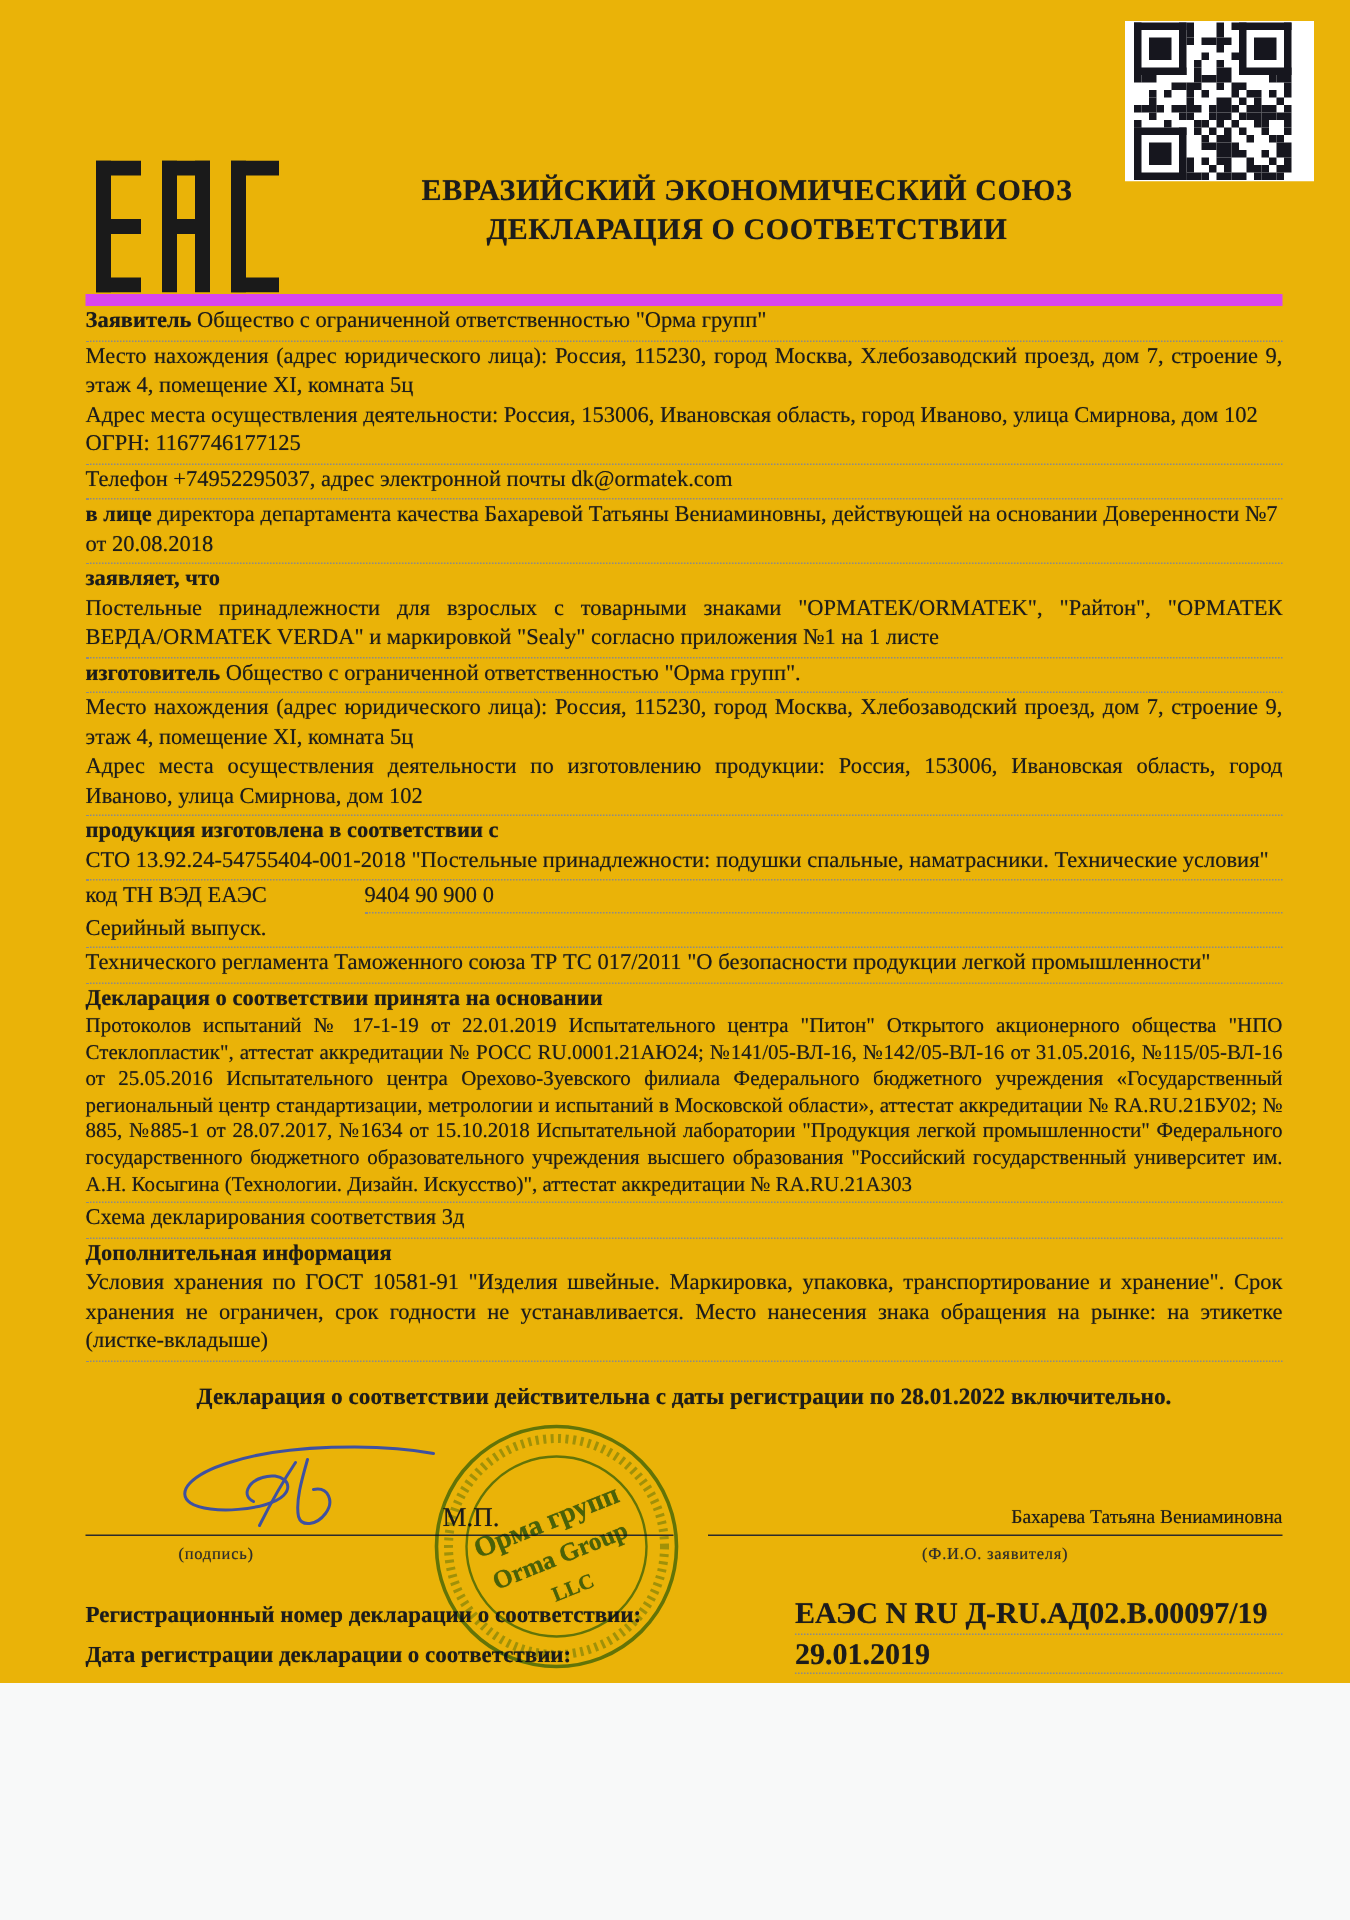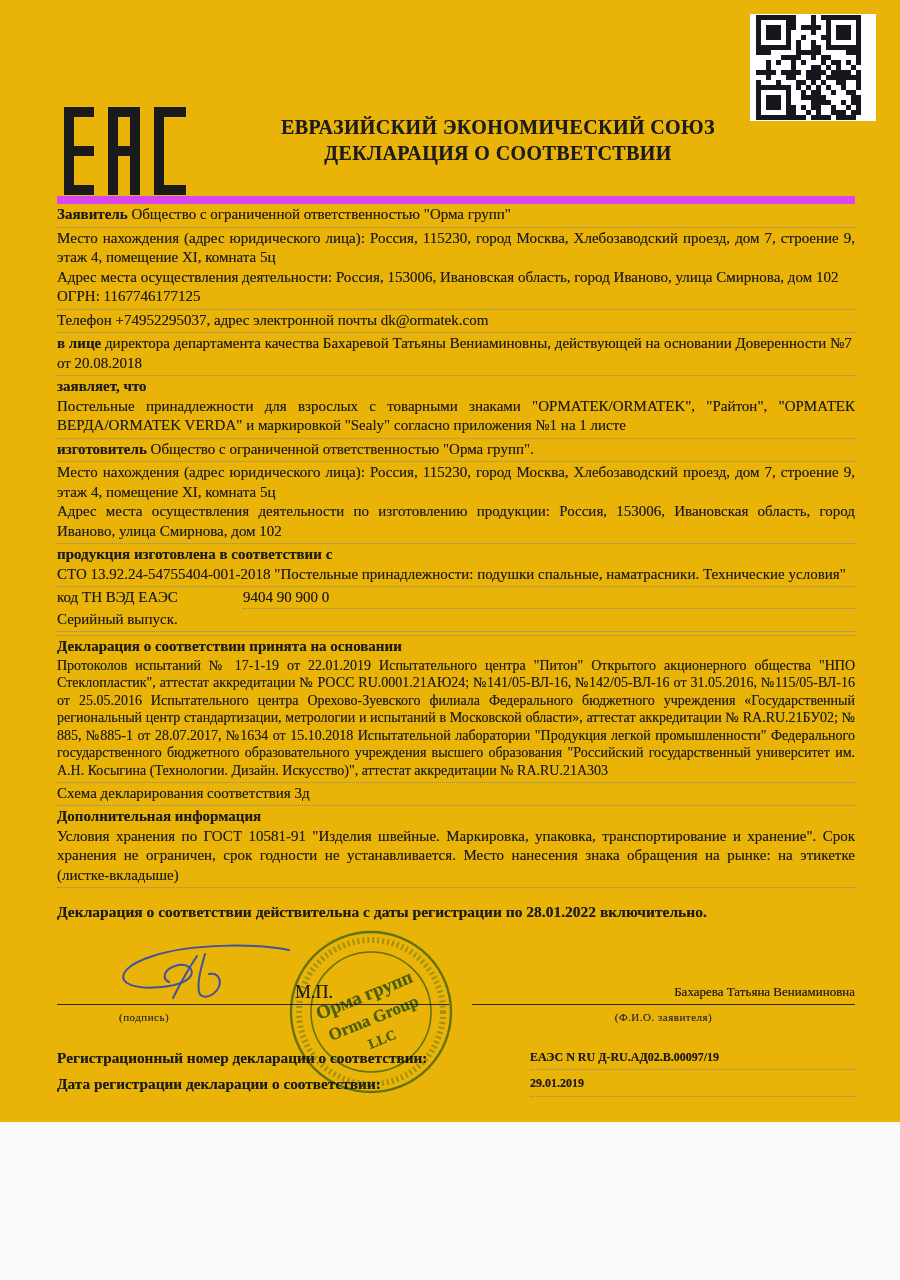--- a/index.html
+++ b/index.html
@@ -22,37 +22,37 @@
   .doc{position:absolute;left:57px;top:196px;width:798px;font-size:15px;line-height:19.5px;}
   .row{border-bottom:1px dotted #8a8a8a;padding:1px 0 2px 0;}
   .row:first-child{border-top:8px solid #d946ef;}
   .row p{margin:0;text-align:justify;}
   .row p.nj{text-align:left;}
   b{font-weight:bold;}
   .small-par{font-size:14px;line-height:17.6px;}
   .kodrow{display:flex;border-bottom:none;padding-bottom:0;}
   .kod-label{width:186px;font-weight:normal;flex:none;}
   .kod-value{flex:1;border-bottom:1px dotted #8a8a8a;}
-  .validity{margin:14px 0 0 0;font-weight:bold;font-size:15.5px;text-align:left;}
+  .validity{margin:14px 0 0 0;font-weight:bold;font-size:15.5px;text-align:center;}
   
   .sig-block{position:relative;height:66px;margin-top:44px;}
   .sig-line-left{position:absolute;left:0;top:38px;width:392px;border-top:1.6px solid #2b2b2b;}
   .sig-line-right{position:absolute;left:415px;right:0;top:38px;border-top:1.6px solid #2b2b2b;}
   .sig-caption{position:absolute;top:42px;font-size:11px;color:#2e2e2e;letter-spacing:.5px;}
   .cap-left{left:62px;}
   .cap-right{left:415px;right:0;text-align:center;}
   .sig-name{position:absolute;left:415px;right:0;top:16px;text-align:right;font-size:13px;}
   .mp{position:absolute;left:238px;top:17px;font-weight:normal;font-size:18px;}
   .sig-svg{position:absolute;left:36px;top:-24px;}
   .stamp-svg{position:absolute;left:228px;top:-40px;mix-blend-mode:multiply;opacity:.9;pointer-events:none;z-index:3;}
   
   .reg{margin-top:16px;font-weight:bold;}
   .reg-row{display:flex;margin-bottom:4px;}
   .reg-label{width:473px;flex:none;font-size:15.3px;}
-  .reg-value{flex:1;font-size:12px;border-bottom:1px dotted #8a8a8a;padding-bottom:2px;}
+  .reg-value{flex:1;font-size:20px;border-bottom:1px dotted #8a8a8a;padding-bottom:2px;}
 </style>
 </head>
 <body>
 
 <div class="page">
 
   <svg class="eac-logo" width="122" height="88" viewBox="0 0 122 88">
     <g fill="#1a1a1a">
       <rect x="0" y="0" width="10" height="88"></rect>
       <rect x="0" y="0" width="30" height="10"></rect>
@@ -280,20 +280,21 @@
     <div class="row kodrow">
       <span class="kod-label">код ТН ВЭД ЕАЭС</span>
       <span class="kod-value">9404 90 900 0</span>
     </div>
 
     <div class="row">
       <p class="nj">Серийный выпуск.</p>
     </div>
 
     <div class="row">
+      <p>Технического регламента Таможенного союза ТР ТС 017/2011 "О безопасности продукции легкой промышленности"</p>
     </div>
 
     <div class="row">
       <p class="nj"><b>Декларация о соответствии принята на основании</b></p>
       <p class="small-par">Протоколов испытаний № 17-1-19 от 22.01.2019 Испытательного центра "Питон" Открытого акционерного общества "НПО Стеклопластик", аттестат аккредитации № РОСС RU.0001.21АЮ24; №141/05-ВЛ-16, №142/05-ВЛ-16 от 31.05.2016, №115/05-ВЛ-16 от 25.05.2016 Испытательного центра Орехово-Зуевского филиала Федерального бюджетного учреждения «Государственный региональный центр стандартизации, метрологии и испытаний в Московской области», аттестат аккредитации № RA.RU.21БУ02; № 885, №885-1 от 28.07.2017, №1634 от 15.10.2018 Испытательной лаборатории "Продукция легкой промышленности" Федерального государственного бюджетного образовательного учреждения высшего образования "Российский государственный университет им. А.Н. Косыгина (Технологии. Дизайн. Искусство)", аттестат аккредитации № RA.RU.21А303</p>
     </div>
 
     <div class="row">
       <p class="nj">Схема декларирования соответствия 3д</p>
     </div>

